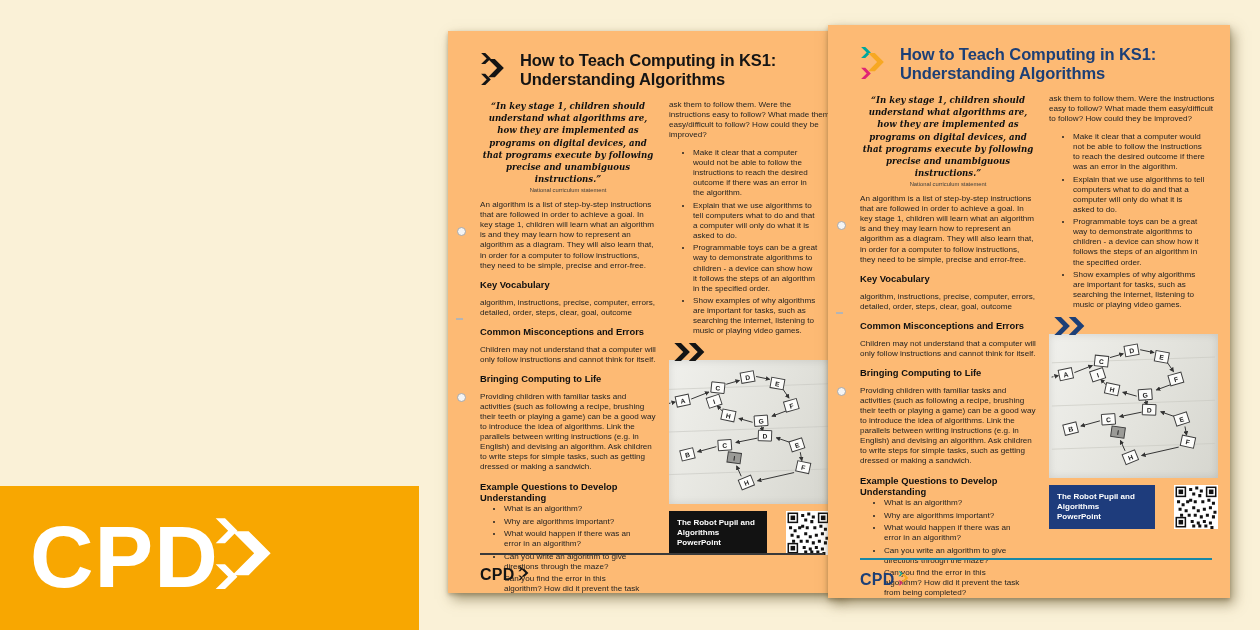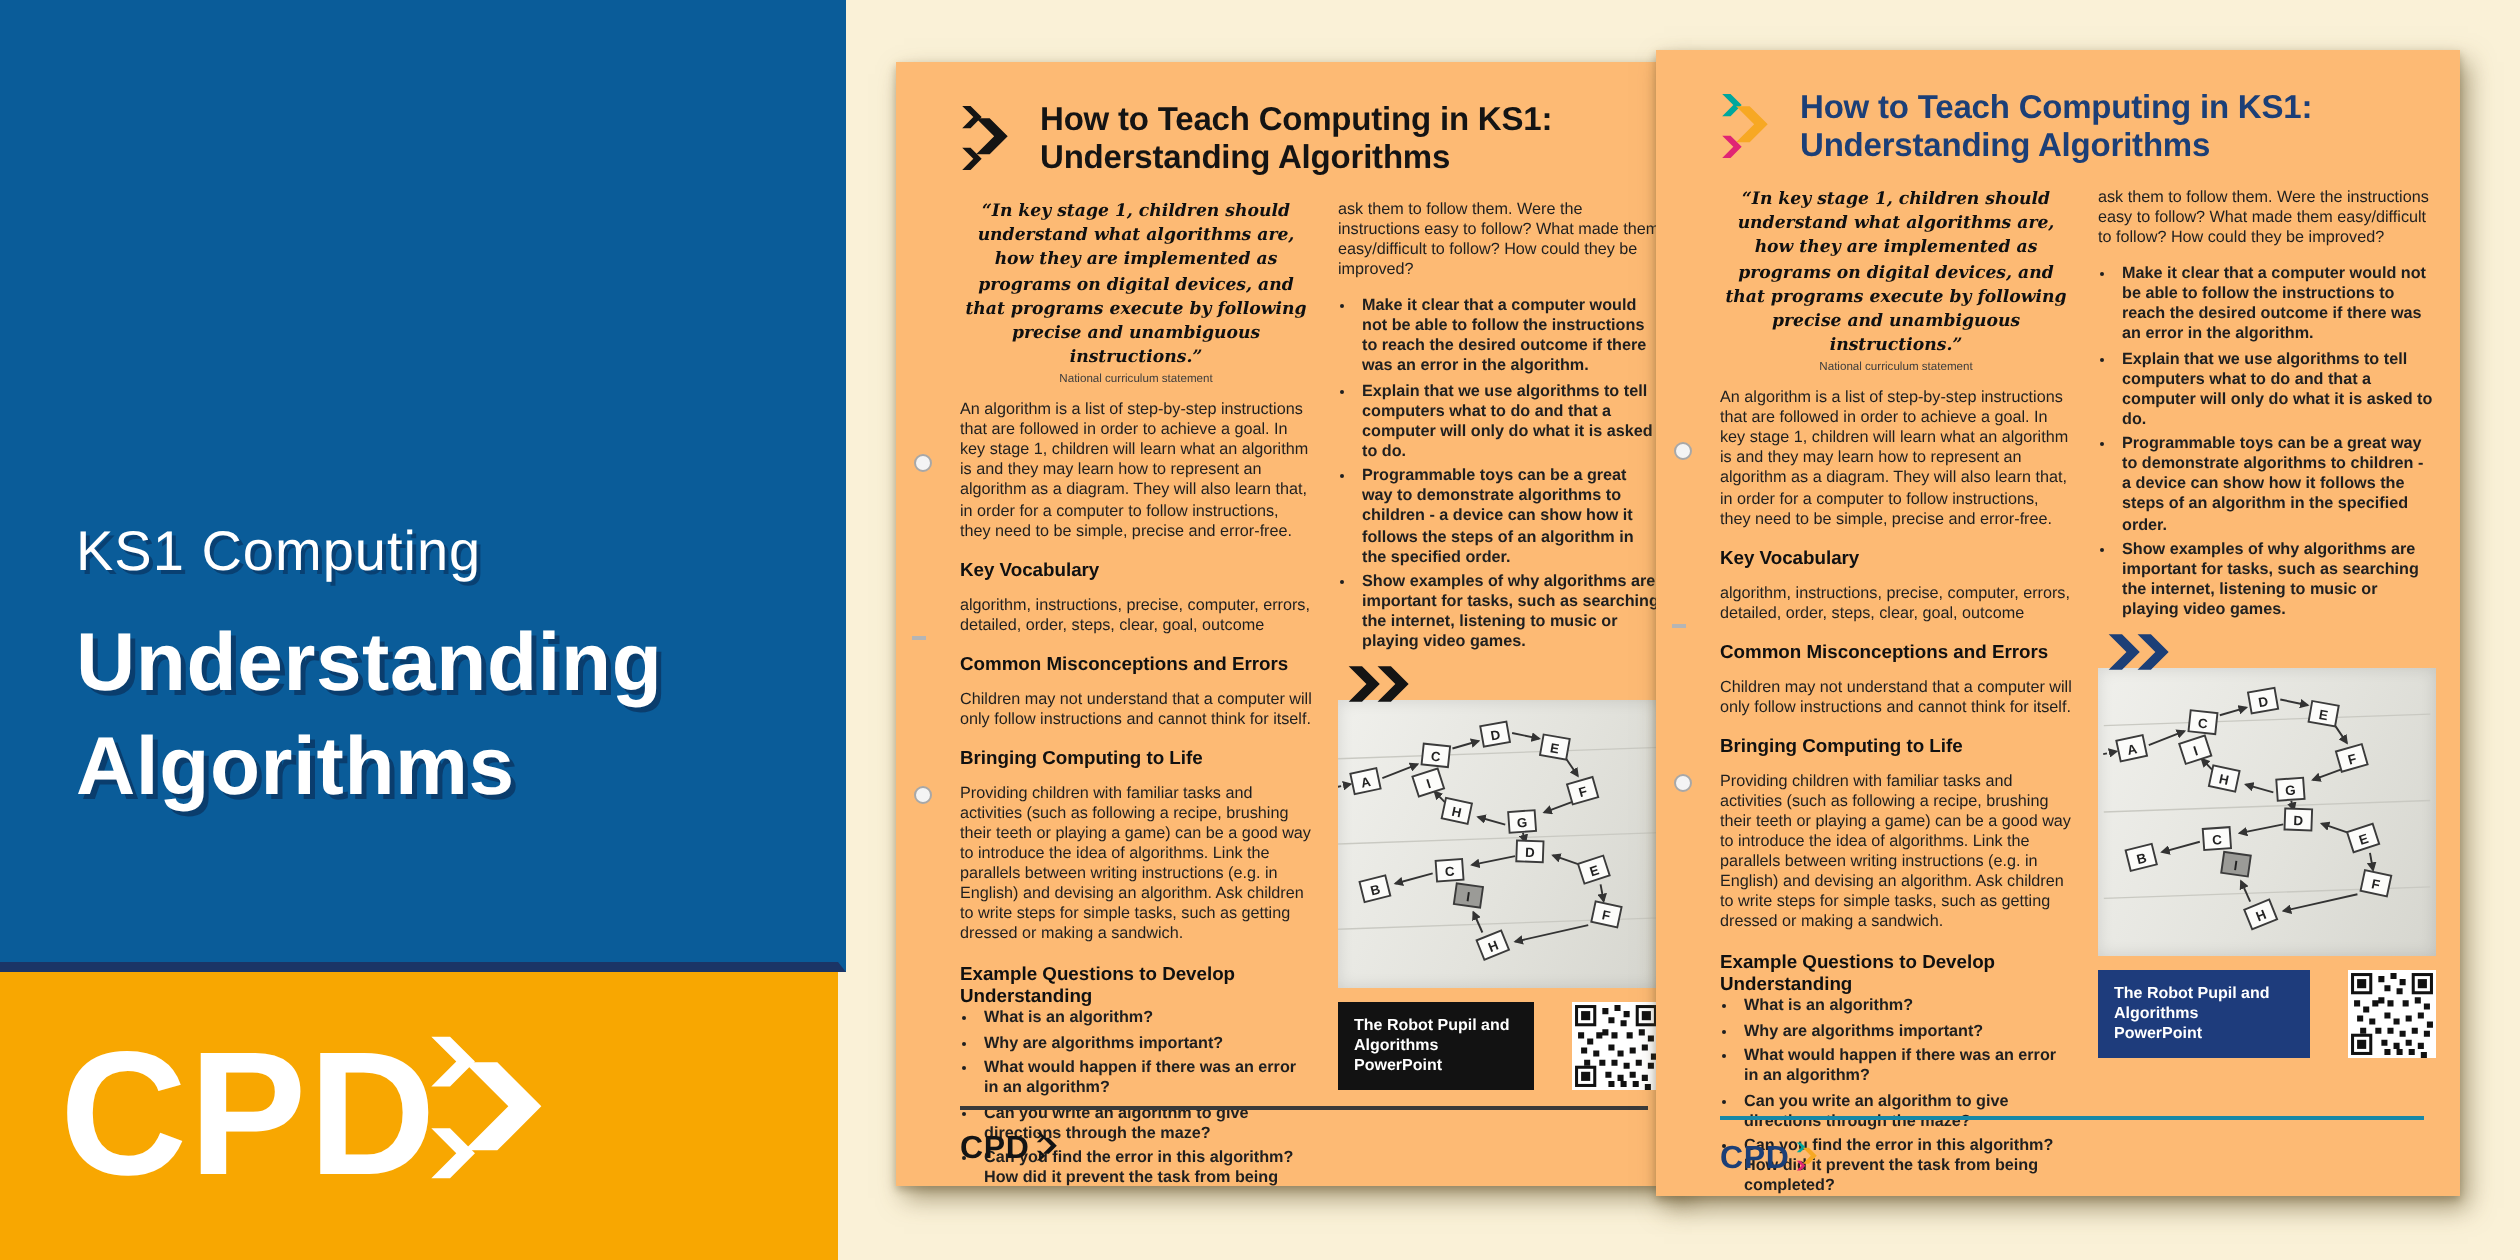--- a/index.html
+++ b/index.html
@@ -54,21 +54,21 @@
   .page-cols{display:flex;gap:13px;padding:7px 12px 0 32px;}
   .col-left{width:176px;flex:0 0 auto;}
   .col-right{flex:1;min-width:0;}
 
   .quote{margin:3px 2px 0;font-family:"DejaVu Serif", serif;font-style:italic;font-weight:700;
     font-size:8.6px;line-height:1.42;text-align:center;color:#101010;}
   .quote-src{margin-top:2px;text-align:center;font-size:5.8px;color:#3c3c3c;}
   .para{font-size:8.1px;line-height:1.24;margin-top:7px;}
   .col-left h3, .col-right h3{font-size:9.4px;margin:7px 0 1.5px;color:#101010;}
   .plain{font-size:8.1px;line-height:1.24;}
-  ul.blist{margin:1px 0 0;padding-left:12px;font-size:8.1px;line-height:1.24;font-weight:bold;}
+  ul.blist{margin:1px 12px 0;padding-left:12px;font-size:8.1px;line-height:1.24;}
   ul.blist li{margin-bottom:2.5px;}
 
   .dbl-chev{width:40px;height:20px;display:block;margin:6px 0 -4px 2px;position:relative;z-index:3;}
 
   .photo{
     margin-top:2px;width:100%;height:144px;position:relative;
     background:linear-gradient(115deg,#f0f0ec 0%,#e3e3dd 55%,#d6d6cf 100%);
     box-shadow:inset 0 0 8px rgba(0,0,0,.12);
   }
   .photo svg{position:absolute;inset:0;width:100%;height:100%;}
@@ -94,27 +94,20 @@
   .maze-letter{font-family:"Liberation Sans",sans-serif;font-size:7px;font-weight:700;fill:#222;text-anchor:middle;}
   .maze-arrow{stroke:#333;stroke-width:1;fill:none;}
   .maze-rule{stroke:#c9c9c2;stroke-width:.7;}
 </style>
 </head>
 <body>
 
 <div class="canvas">
 
   <aside class="banner">
-    <div class="banner-blue">
-      <div class="banner-cat">KS1 Computing</div>
-      <h1 class="banner-title">
-        <span>Understanding</span>
-        <span>Algorithms</span>
-      </h1>
-    </div>
     <div class="banner-yellow">
       <span class="cpd-big">CPD</span>
       <svg class="cpd-big-chev" viewBox="0 0 36 40" aria-hidden="true">
         <g fill="#ffffff">
           <path transform="translate(2,0) scale(0.85)" d="M0,0 L6,0 L14,8 L6,16 L0,16 L8,8 Z"></path>
           <path transform="translate(11,7) scale(1.5)" d="M0,0 L6,0 L14,8 L6,16 L0,16 L8,8 Z"></path>
           <path transform="translate(2,25) scale(0.85)" d="M0,0 L6,0 L14,8 L6,16 L0,16 L8,8 Z"></path>
         </g>
       </svg>
     </div>

